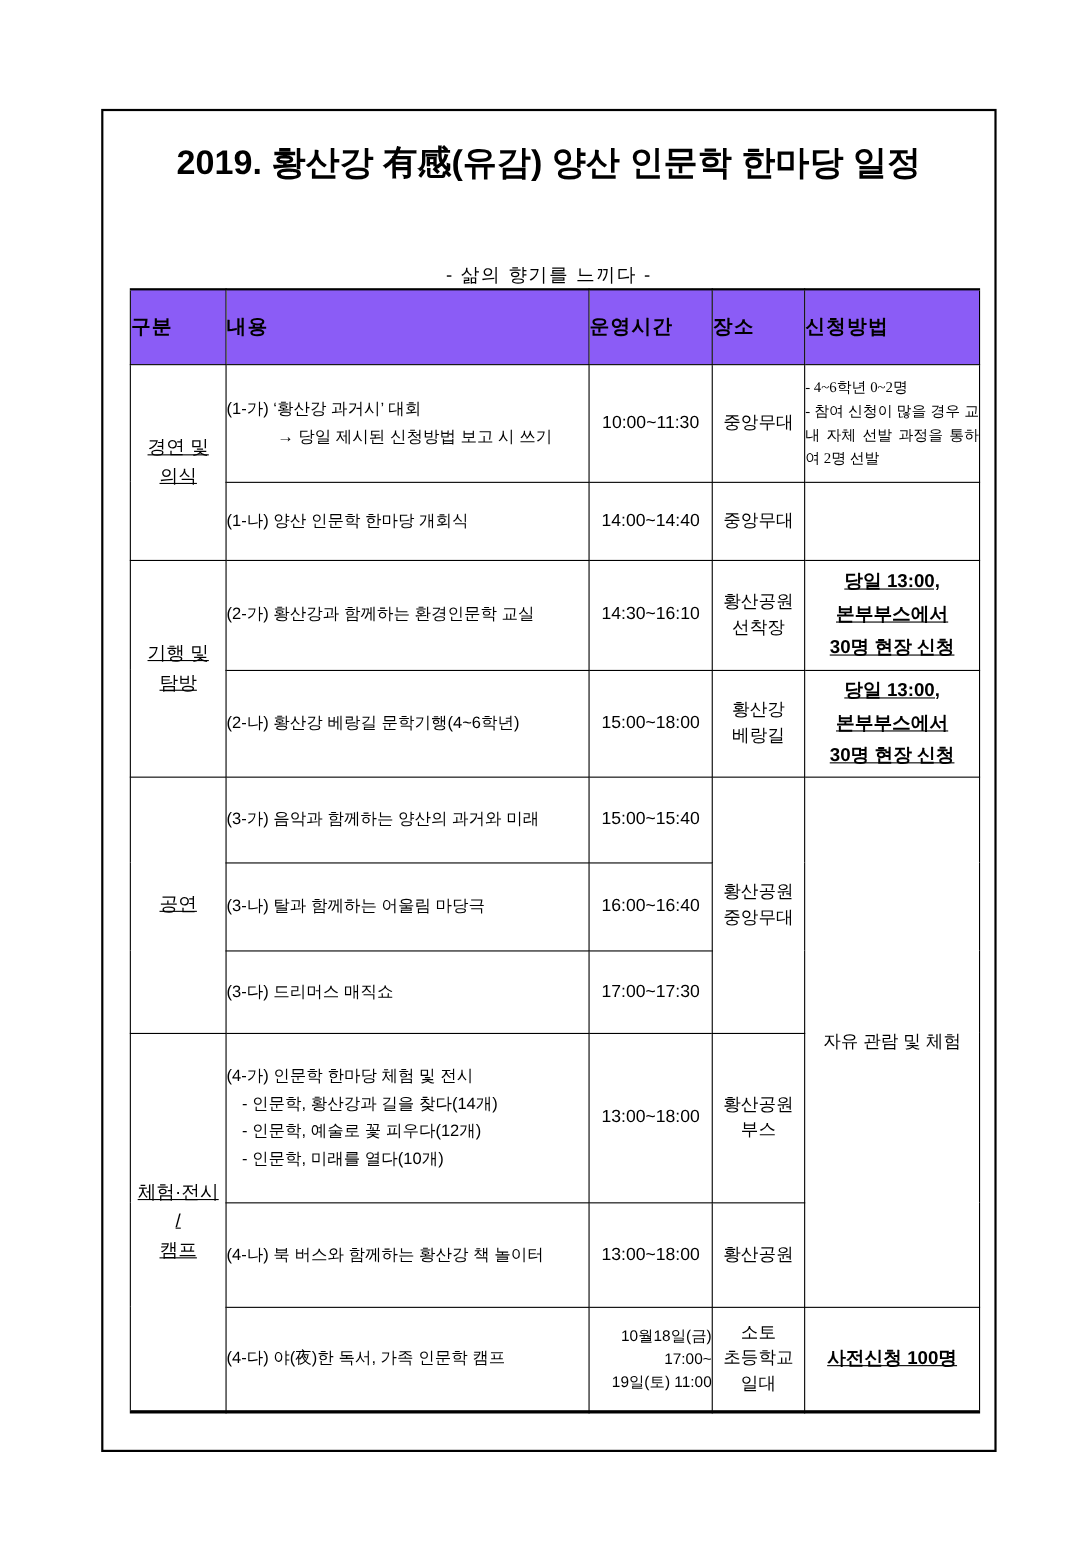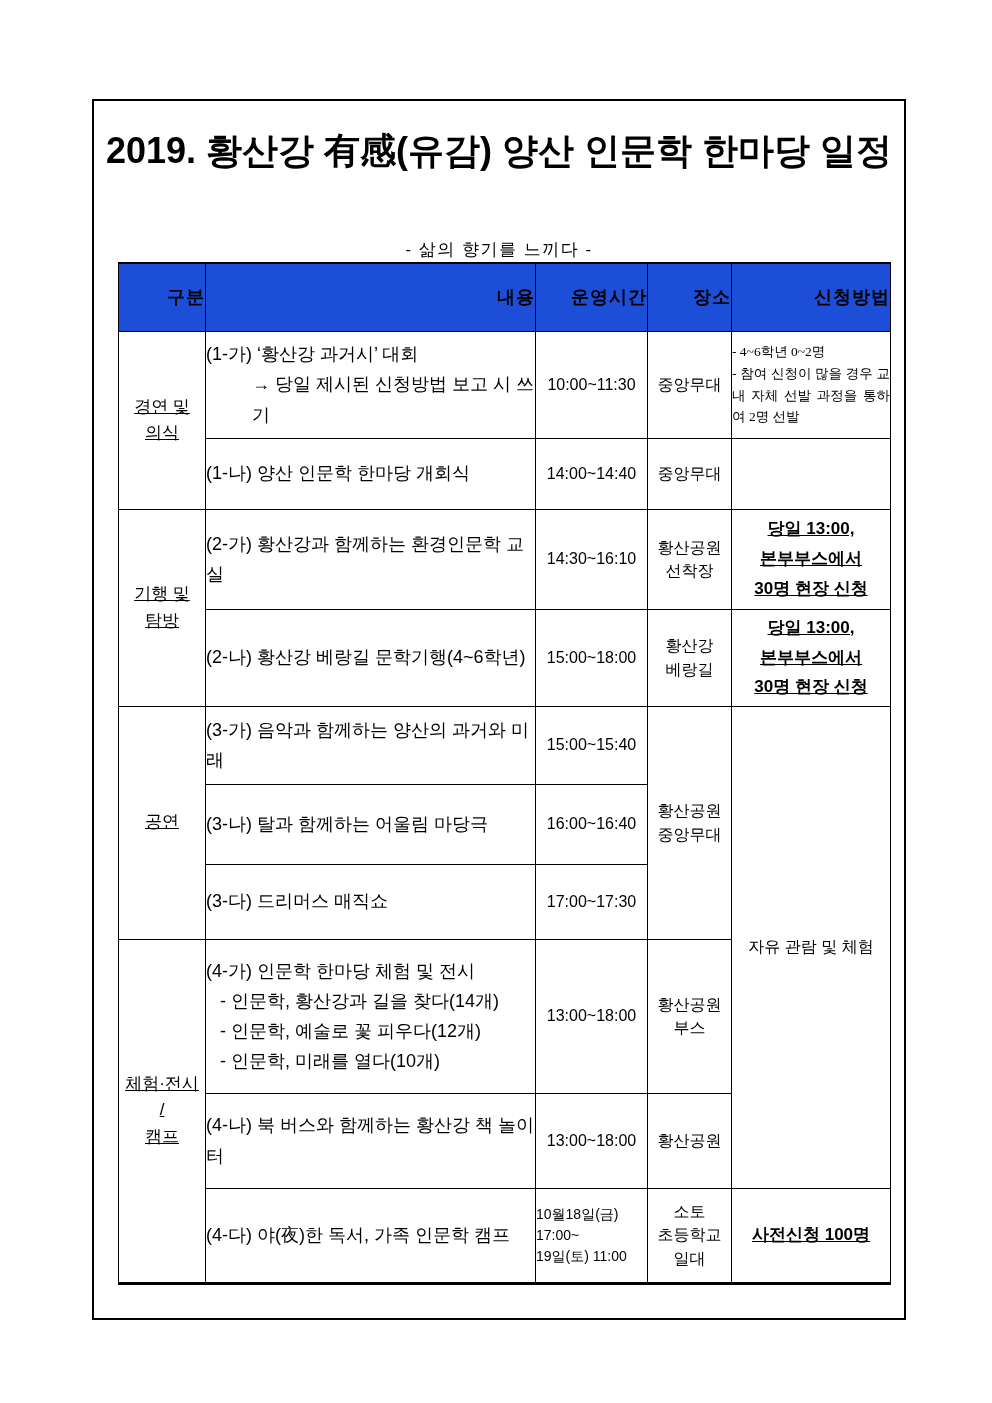--- a/index.html
+++ b/index.html
@@ -7,47 +7,47 @@
     width:992px; height:1403px; position:relative;
     background:#ffffff; color:#000000;
     font-family:"Liberation Sans","DejaVu Sans",sans-serif;
   }
   .page-frame {
     position:absolute; left:92px; top:99px; width:814px; height:1221px;
     border:2px solid #000; box-sizing:border-box; background:#fff;
   }
   .doc-title {
     position:absolute; top:26px; left:0; right:0;
-    text-align:center; font-size:36px; font-weight:bold; letter-spacing:0px;
+    text-align:center; font-size:31px; font-weight:bold; letter-spacing:0px;
     white-space:nowrap;
   }
   .doc-subtitle {
     position:absolute; top:90px; left:0; right:0;
     text-align:center; font-size:17px; letter-spacing:1.5px;margin-top:47px;
   }
   table.sched {
     position:absolute; left:24px; top:161px; width:772px;
     border-collapse:collapse; table-layout:fixed;
     border-top:2px solid #000; border-bottom:3px solid #000;
     border-left:1px solid #000; border-right:1px solid #000;
   }
   table.sched th, table.sched td {
     border:1px solid #000; padding:0; vertical-align:middle;
     overflow:hidden;
   }
   th.hdr {
-    background:#1d4ed8; font-size:18px; font-weight:bold;
-    text-align:right; letter-spacing:1px;
+    background:#8b5cf6; font-size:18px; font-weight:bold;
+    text-align:left; letter-spacing:1px;
   }
   td.cat  { text-align:center; font-size:17px; line-height:1.55;text-decoration:underline; }
-  td.content { text-align:left; font-size:18px; line-height:1.68; padding:6px 8px 6px 13px; }
+  td.content { text-align:left; font-size:15px; line-height:1.68; padding:6px 8px 6px 13px; }
   td.content .ind1 { padding-left:46px; }
   td.content .ind2 { padding-left:14px; }
   td.time  { text-align:center; font-size:16px; }
-  td.time-sm { text-align:left; font-size:14px; line-height:1.5; }
+  td.time-sm { text-align:right; font-size:14px; line-height:1.5; }
   td.place { text-align:center; font-size:16px; line-height:1.45; }
   td.apply-small {
     vertical-align:top; text-align:justify; font-size:13.5px;
     line-height:1.6; padding:7px 7px 4px 8px;font-family:Liberation Serif, serif;
   }
   td.apply-bold {
     text-align:center; font-size:17px; font-weight:bold;
     text-decoration:underline; line-height:1.75;
   }
   td.apply-center { text-align:center; font-size:16px;margin-top:35px; }

